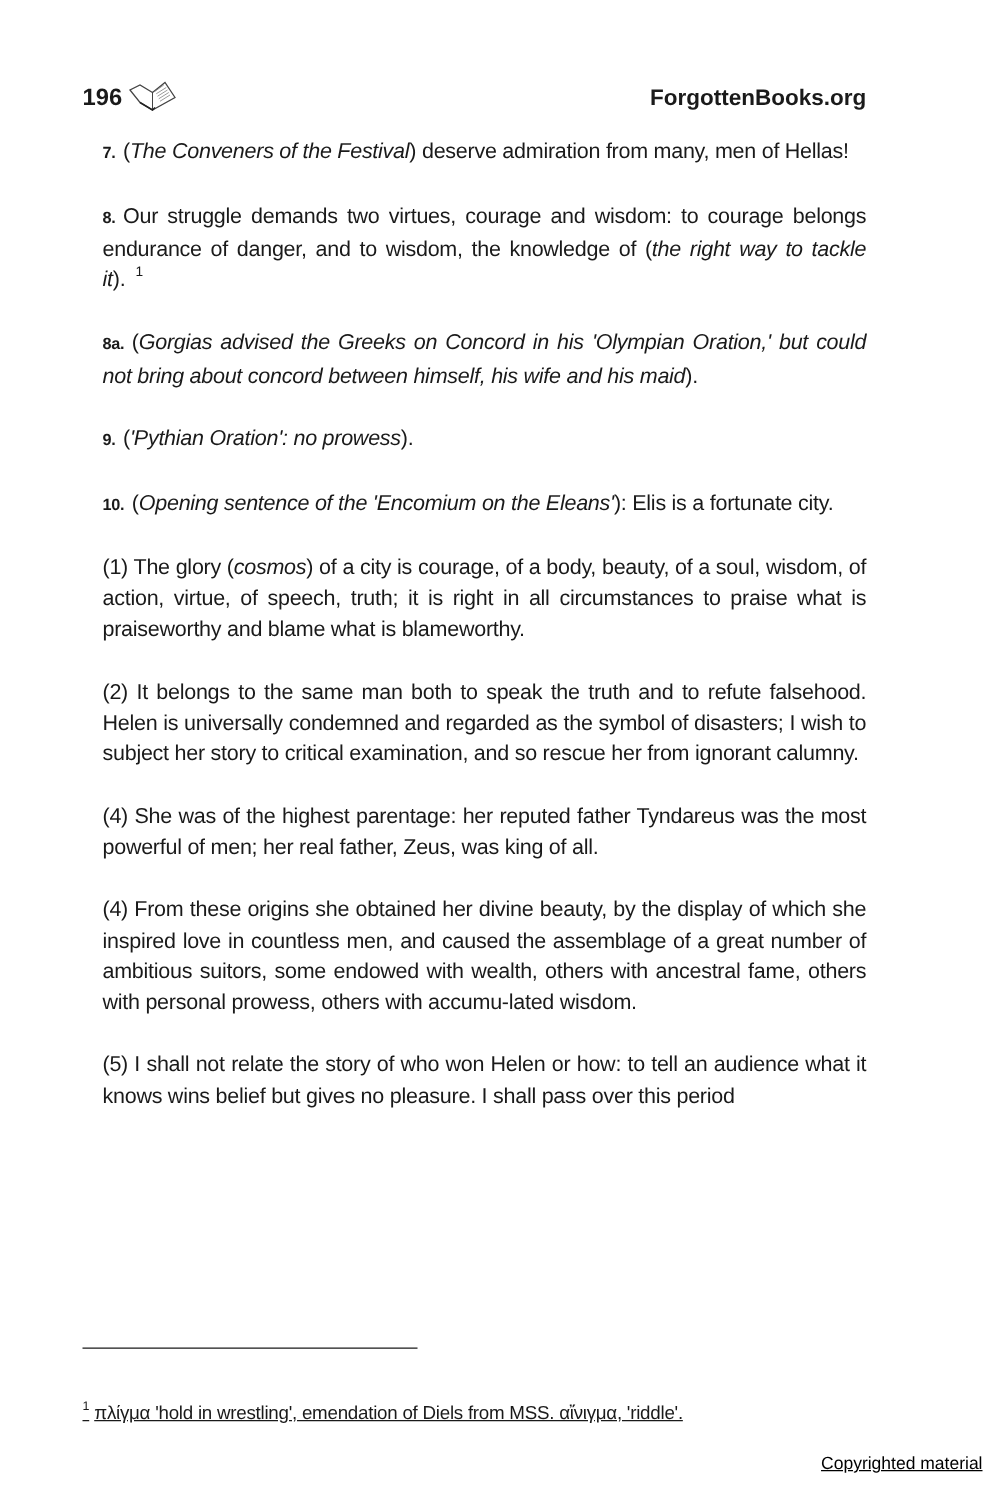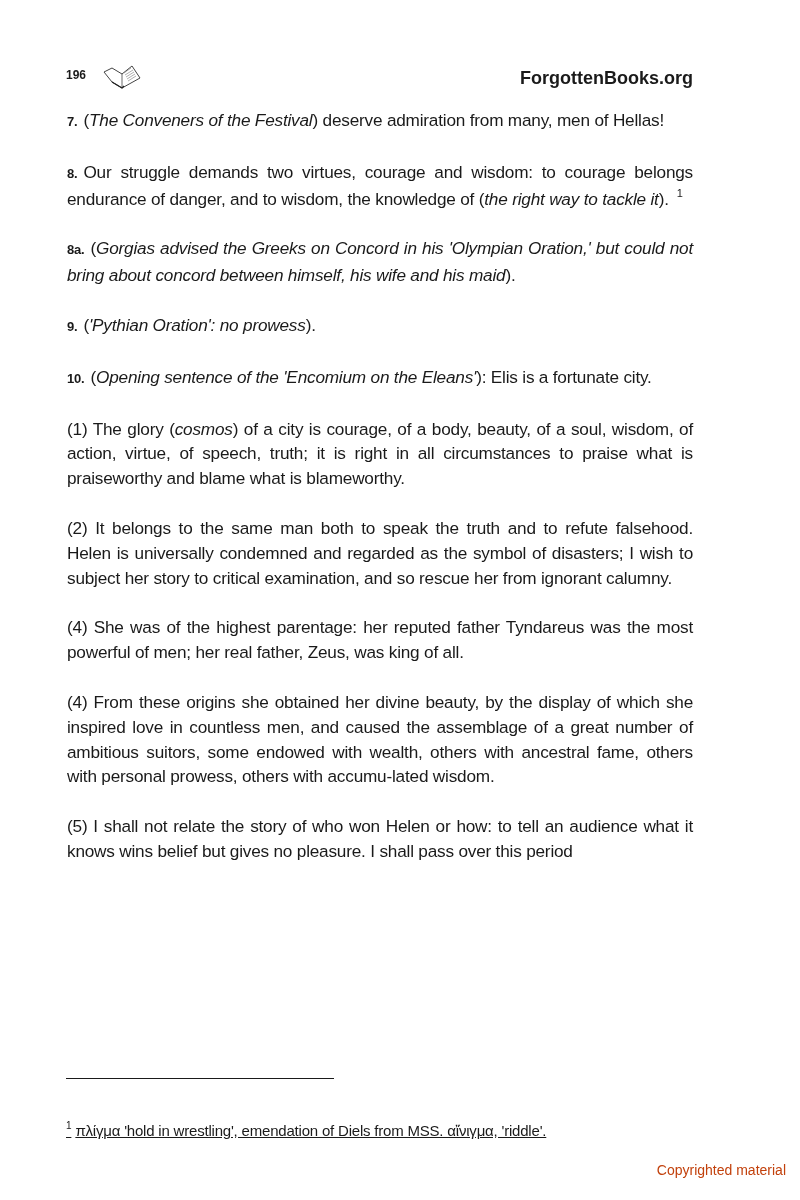--- a/index.html
+++ b/index.html
@@ -3,46 +3,46 @@
 <meta charset="utf-8">
 <style>
   html, body { margin: 0; padding: 0; background: #ffffff; }
   body {
     width: 800px; height: 1200px; position: relative; overflow: hidden;
     font-family: "Liberation Sans", sans-serif; color: #1a1a1a;
   }
   .page-header {
     position: absolute; top: 64px; left: 66px; right: 107px; height: 26px;
   }
-  .page-num { position: absolute; left: 0; top: 4px; font-weight: bold; font-size: 12px; text-align: right; }
+  .page-num { position: absolute; left: 0; top: 4px; font-weight: bold; font-size: 19px; text-align: right; }
   .book-icon { position: absolute; left: 36px; top: 0px; width: 40px; height: 26px; }
   .site { position: absolute; right: 0; top: 4px; font-weight: bold; font-size: 18px; }
 
   .content {
     position: absolute; left: 66px; width: 627px; top: 108px;
     font-size: 17.2px; line-height: 24.8px; text-align: justify;
     letter-spacing: -0.2px;
   }
-  .para { margin: 0 0 25px 1px; }
+  .para { margin: 0 0 25px 16px; }
   .num { font-weight: bold; font-size: 13px; margin-right: 6px; }
   .it { font-style: italic; }
   sup { font-size: 11px; vertical-align: 8px; line-height: 0; margin-left: 8px; }
 
   .fn-rule {
     position: absolute; left: 66px; top: 1078px; width: 268px; height: 0;
     border-top: 1px solid #1a1a1a;
   }
   .footnote {
     position: absolute; left: 66px; top: 1121px; width: 640px;
     font-size: 15px; line-height: 20px; letter-spacing: -0.2px; text-decoration: underline;
   }
   .footnote sup { margin-left: 0; margin-right: 4px; font-size: 10px; vertical-align: 7px; }
   .copyright {
     position: absolute; right: 14px; top: 1162px;
-    font-size: 14px; color: #c2410c;
+    font-size: 14px; color: #000000; text-decoration: underline;
   }
 </style>
 </head>
 <body>
 
 <div class="page-header">
   <span class="page-num">196</span>
   <span class="book-icon">
     <svg width="40" height="26" viewBox="0 0 40 26">
       <path d="M2 8 L10 18 L20 24 L38 14 L30 2 L20 10 L10 4 Z" fill="#fff" stroke="#444" stroke-width="1"></path>

